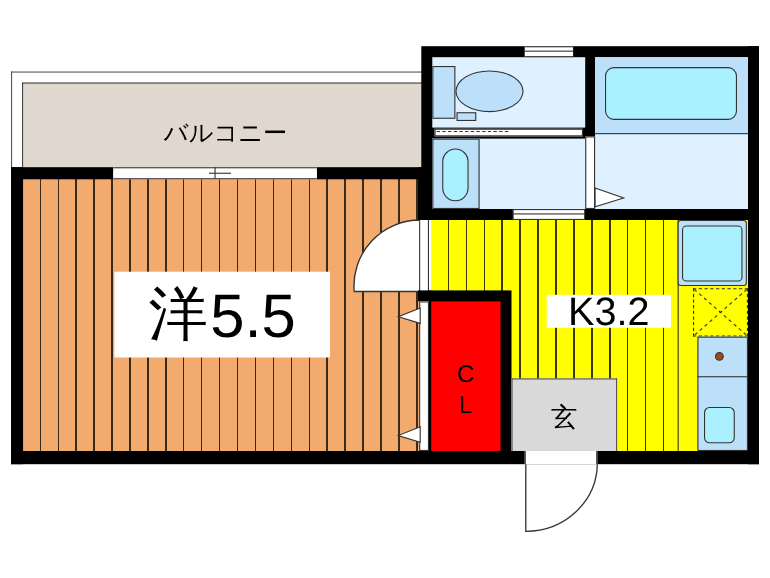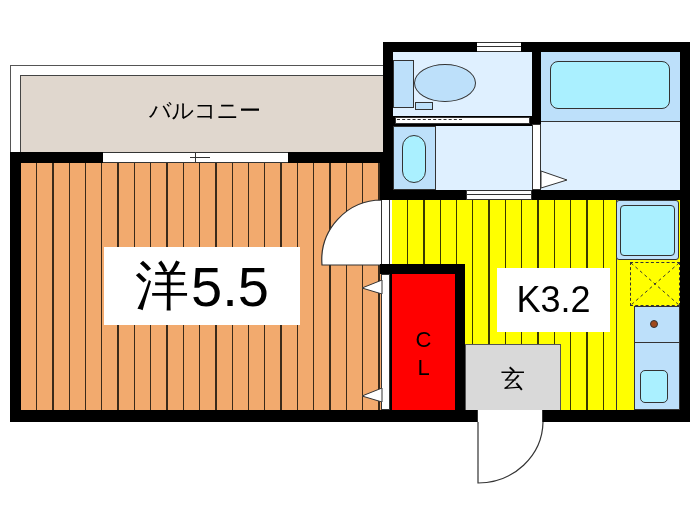--- a/index.html
+++ b/index.html
@@ -7,21 +7,21 @@
   .abs { position:absolute; box-sizing:border-box; }
   .wall { background:#000; }
   .label { display:flex; align-items:center; justify-content:center; color:#000; }
   svg { position:absolute; left:0; top:0; }
 </style>
 </head>
 <body>
 
 <div class="abs" style="left:10px;top:65px;width:375px;height:95px;border:1px solid #555;border-bottom:none;"></div>
 <div class="abs" style="left:20px;top:75px;width:364px;height:80px;background:#e0d7ce;border:1px solid #444;border-right:none;"></div>
-<div class="abs label" style="left:120px;top:88px;width:170px;height:45px;font-size:22px;">バルコニー</div>
+<div class="abs label" style="left:120px;top:98px;width:170px;height:45px;font-size:22px;">バルコニー</div>
 
 <div class="abs" style="left:21px;top:162px;width:361px;height:250px;background:repeating-linear-gradient(90deg,#f2aa6e 0px,#f2aa6e 15px,#3a2a1a 15px,#3a2a1a 16.3px);"></div>
 
 <div class="abs wall" style="left:10px;top:152px;width:11px;height:270px;"></div>
 <div class="abs wall" style="left:10px;top:410px;width:680px;height:12px;"></div>
 <div class="abs wall" style="left:10px;top:152px;width:93px;height:11px;"></div>
 <div class="abs wall" style="left:288px;top:152px;width:100px;height:11px;"></div>
 
 <div class="abs" style="left:103px;top:152px;width:185px;height:11px;background:#fff;border-top:1px solid #333;border-bottom:1px solid #333;"></div>
 <div class="abs" style="left:190px;top:157px;width:20px;height:1px;background:#333;"></div>
@@ -58,21 +58,21 @@
 <div class="abs wall" style="left:390px;top:264px;width:75px;height:148px;"></div>
 <div class="abs" style="left:392px;top:274px;width:63px;height:136px;background:#ff0000;"></div>
 <div class="abs label" style="left:392px;top:322px;width:63px;height:64px;flex-direction:column;font-family:'Liberation Sans',sans-serif;font-size:22px;line-height:28px;">
   <span>C</span>
   <span>L</span>
 </div>
 
 <div class="abs" style="left:465px;top:344px;width:96px;height:66px;background:#d9d9d9;border:1px solid #555;border-bottom:none;"></div>
 <div class="abs label" style="left:465px;top:352px;width:96px;height:54px;font-size:24px;">玄</div>
 
-<div class="abs label" style="left:497px;top:268px;width:113px;height:64px;background:#fff;font-family:'Liberation Sans',sans-serif;font-size:36px;">K3.2</div>
+<div class="abs label" style="left:497px;top:268px;width:113px;height:30px;background:#fff;font-family:'Liberation Sans',sans-serif;font-size:36px;">K3.2</div>
 
 <div class="abs" style="left:616px;top:200px;width:64px;height:210px;background:#ffff00;border-left:1px solid #333;"></div>
 <div class="abs" style="left:616px;top:200px;width:63px;height:60px;background:#bde0fa;border:1px solid #333;border-radius:3px;"></div>
 <div class="abs" style="left:620px;top:205px;width:55px;height:51px;background:#aaf0ff;border:1px solid #333;border-radius:4px;"></div>
 <div class="abs" style="left:630px;top:262px;width:50px;height:44px;background:#ffff00;border:1.5px dashed #333;"></div>
 <svg width="700" height="525">
   <line x1="631" y1="263" x2="679" y2="305" stroke="#333" stroke-width="1" stroke-dasharray="3,3"></line>
   <line x1="679" y1="263" x2="631" y2="305" stroke="#333" stroke-width="1" stroke-dasharray="3,3"></line>
 </svg>
 <div class="abs" style="left:634px;top:306px;width:46px;height:104px;background:#bde0fa;border:1px solid #333;"></div>

